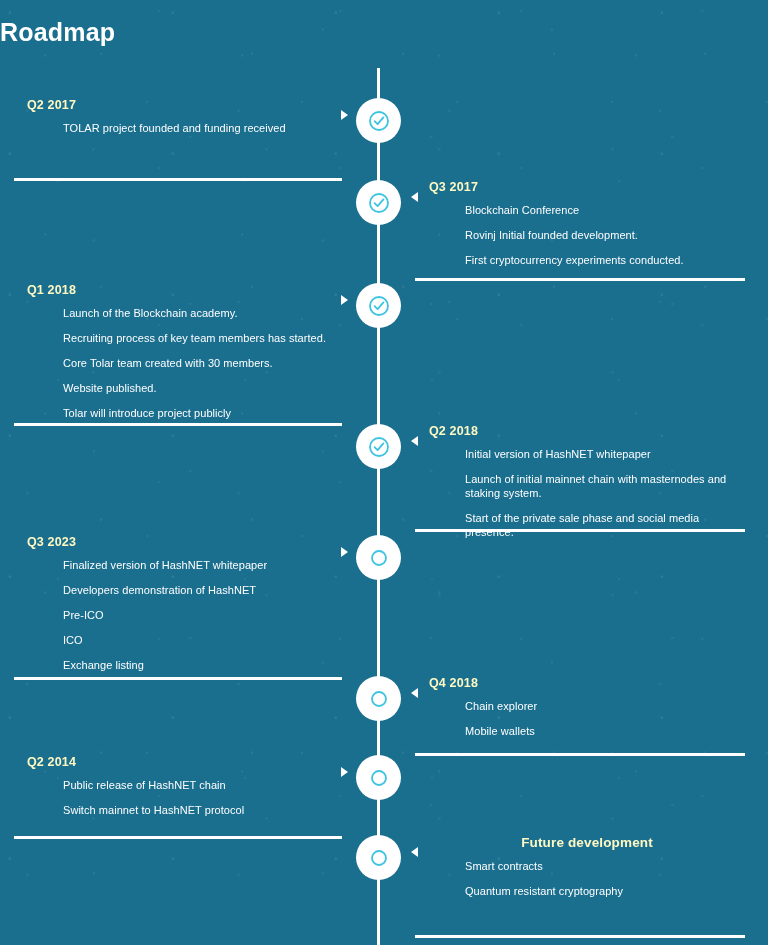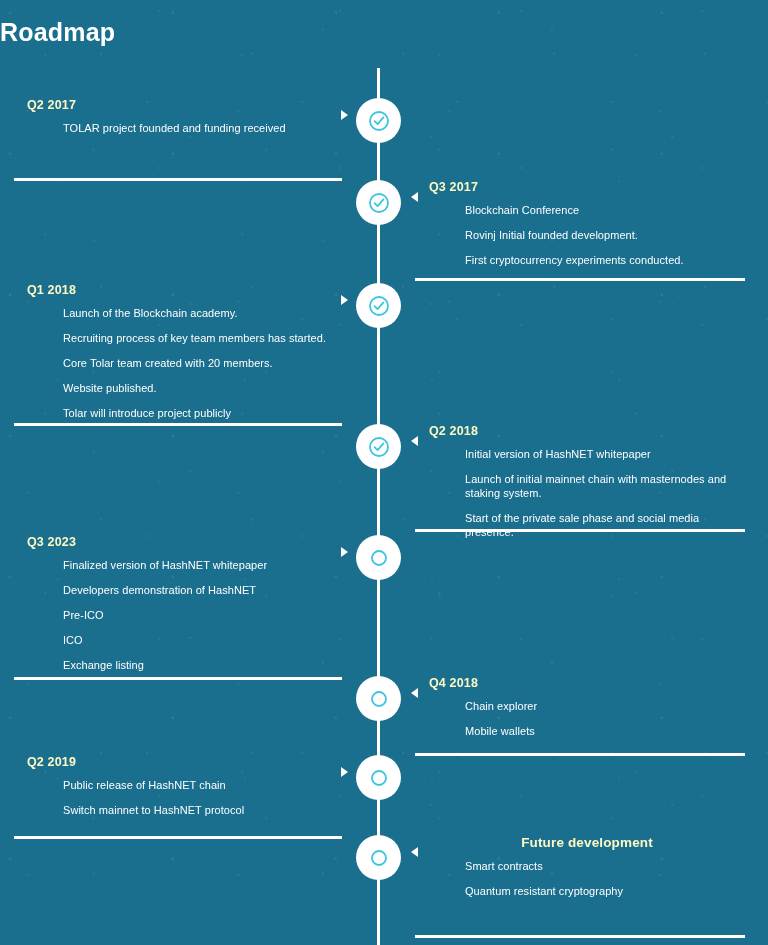--- a/index.html
+++ b/index.html
@@ -179,21 +179,21 @@
         <svg width="22" height="22" viewBox="0 0 22 22">
           <circle cx="11" cy="11" r="9" fill="none" stroke="#3fc4e0" stroke-width="1.8"></circle>
           <path d="M6.6 11.2 L9.6 14.1 L15.4 7.4" fill="none" stroke="#3fc4e0" stroke-width="1.8" stroke-linecap="round" stroke-linejoin="round"></path>
         </svg>
       </div>
       <div class="pointer left"></div>
       <div class="content left">
         <div class="m-title">Q1 2018</div>
         <div class="m-item">Launch of the Blockchain academy.</div>
         <div class="m-item">Recruiting process of key team members has started.</div>
-        <div class="m-item">Core Tolar team created with 20 members.</div>
+        <div class="m-item">Core Tolar team created with 30 members.</div>
         <div class="m-item">Website published.</div>
         <div class="m-item">Tolar will introduce project publicly</div>
       </div>
     </div>
     <div class="divider left" style="top: 423px;"></div>
     <div class="milestone" style="top: 424px;">
       <div class="marker">
         <svg width="22" height="22" viewBox="0 0 22 22">
           <circle cx="11" cy="11" r="9" fill="none" stroke="#3fc4e0" stroke-width="1.8"></circle>
           <path d="M6.6 11.2 L9.6 14.1 L15.4 7.4" fill="none" stroke="#3fc4e0" stroke-width="1.8" stroke-linecap="round" stroke-linejoin="round"></path>
@@ -240,21 +240,21 @@
     </div>
     <div class="divider right" style="top: 753px;"></div>
     <div class="milestone" style="top: 755px;">
       <div class="marker">
         <svg width="22" height="22" viewBox="0 0 22 22">
           <circle cx="11" cy="11" r="7" fill="none" stroke="#3fc4e0" stroke-width="1.8"></circle>
         </svg>
       </div>
       <div class="pointer left"></div>
       <div class="content left">
-        <div class="m-title">Q2 2019</div>
+        <div class="m-title">Q2 2014</div>
         <div class="m-item">Public release of HashNET chain</div>
         <div class="m-item">Switch mainnet to HashNET protocol</div>
       </div>
     </div>
     <div class="divider left" style="top: 836px;"></div>
     <div class="milestone" style="top: 835px;">
       <div class="marker">
         <svg width="22" height="22" viewBox="0 0 22 22">
           <circle cx="11" cy="11" r="7" fill="none" stroke="#3fc4e0" stroke-width="1.8"></circle>
         </svg>

